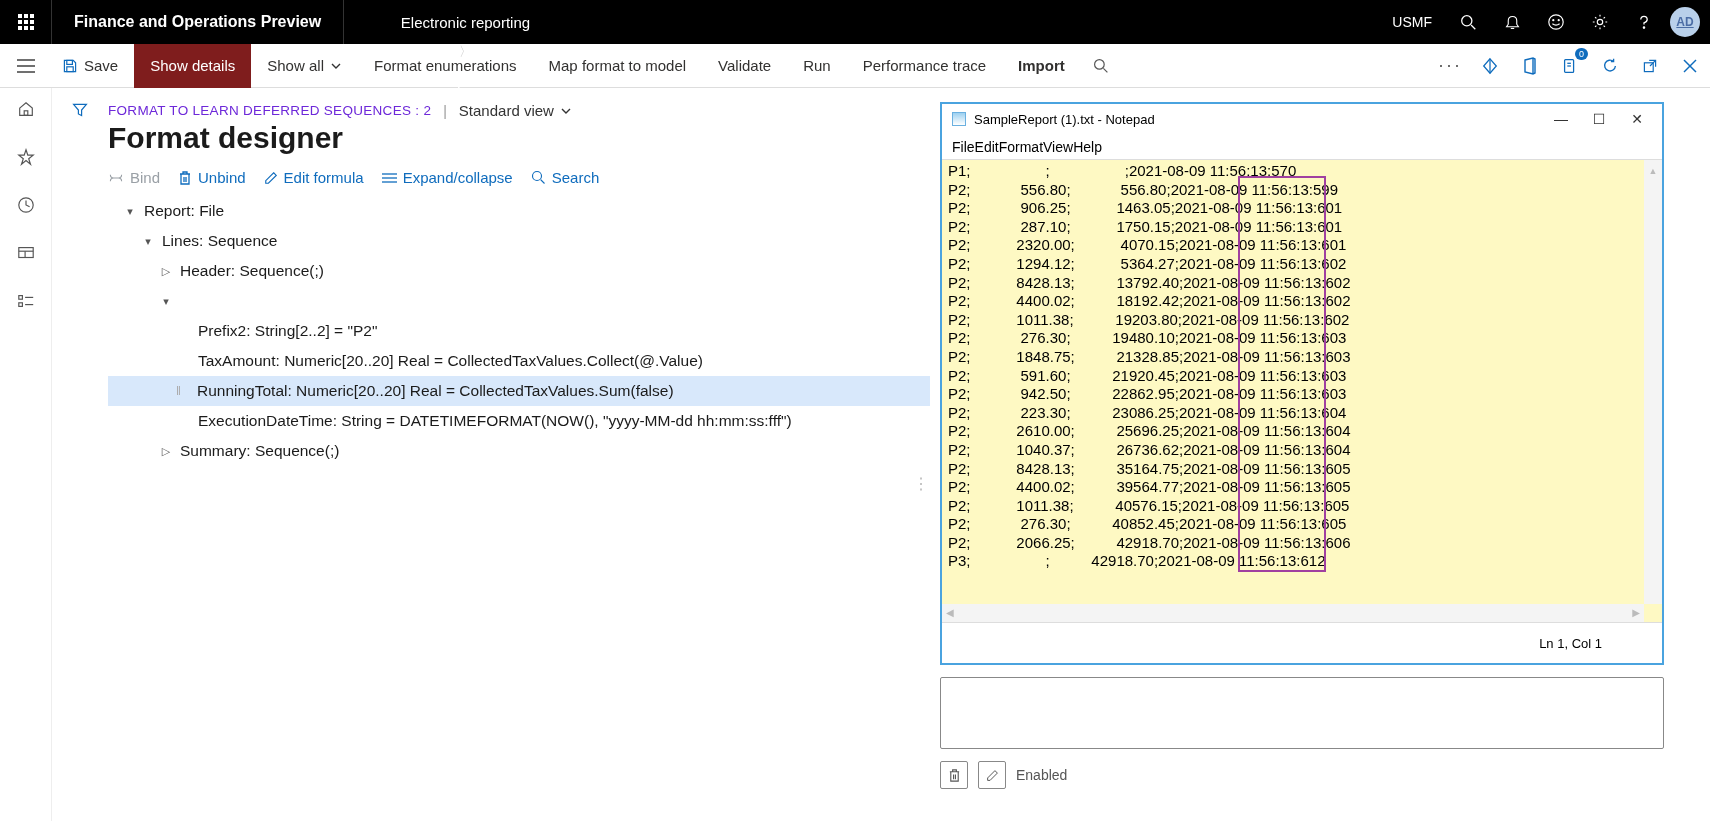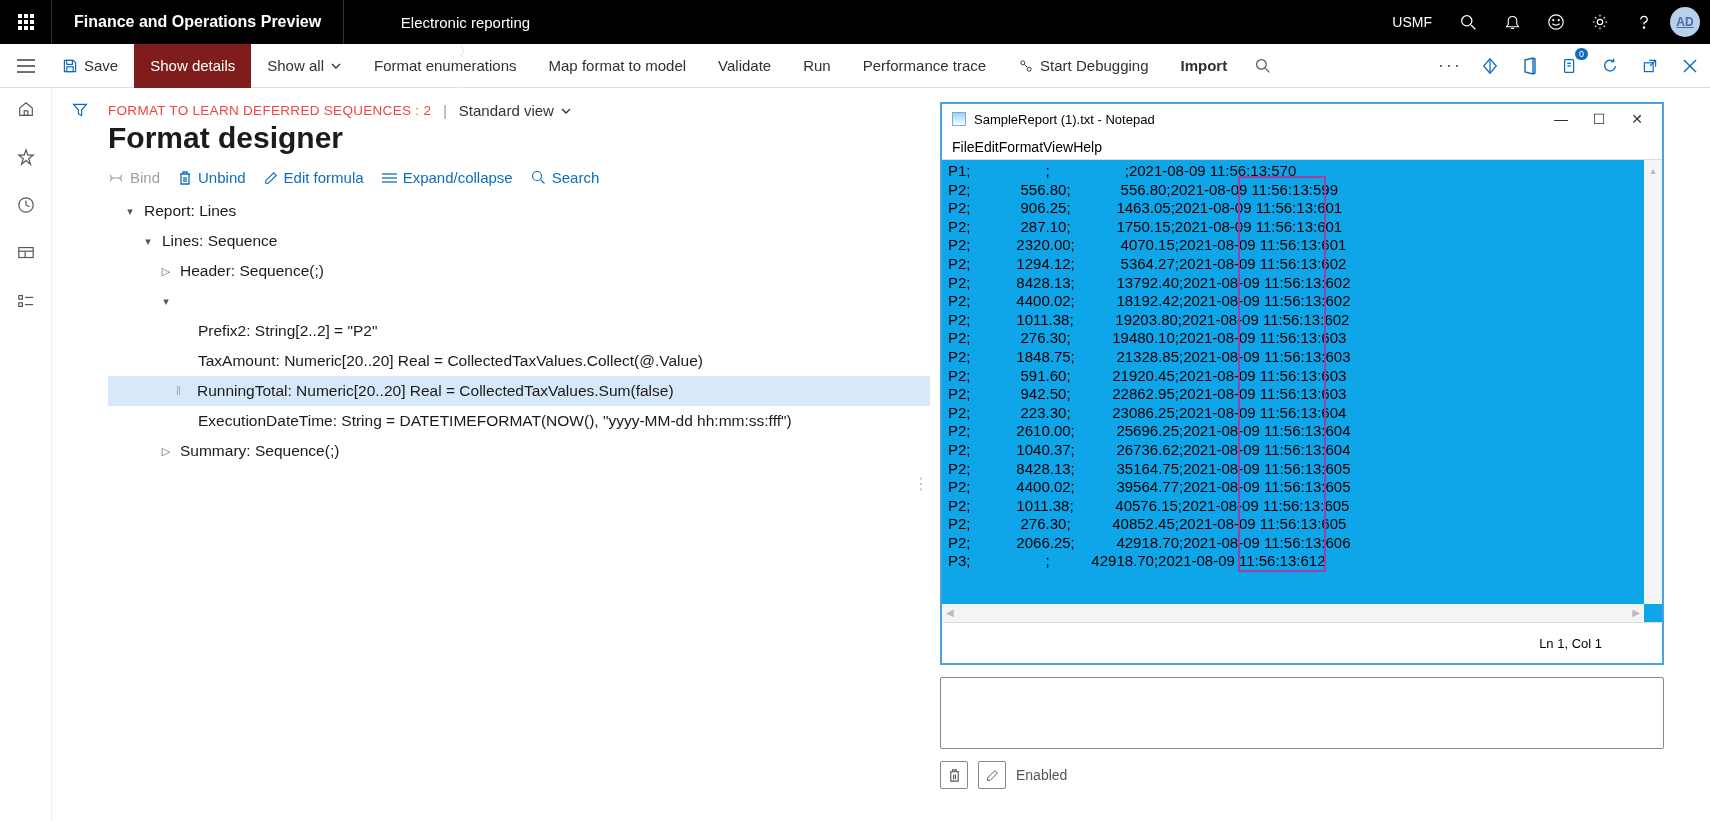--- a/index.html
+++ b/index.html
@@ -33,21 +33,21 @@
   
   .leftrail { position: absolute; top: 88px; left: 0; width: 52px; bottom: 0; border-right: 1px solid #eee; display: flex; flex-direction: column; align-items: center; padding-top: 6px; gap: 18px; color: #555; }
   .leftrail .ricon { width: 52px; height: 30px; display: flex; align-items: center; justify-content: center; font-size: 18px; }
 
   
   .main { position: absolute; top: 88px; left: 52px; right: 0; bottom: 0; display: flex; }
   .filter-col { width: 56px; display: flex; justify-content: center; padding-top: 14px; color: #0f6cbd; font-size: 16px; }
   .content { flex: 1; padding: 14px 10px 10px 0; display: flex; }
 
   .left-panel { width: 822px; padding-left: 0; }
-  .bc-text { font-size: 13.5px; letter-spacing: 0.3px; color: #ef4444; }
+  .bc-text { font-size: 13.5px; letter-spacing: 0.3px; color: #6d28d9; }
   .bc-row { display: flex; align-items: center; gap: 12px; margin-bottom: 2px; }
   .bc-sep2 { color: #999; }
   .page-title { font-size: 30px; font-weight: 600; color: #1b1b1b; margin-bottom: 14px; }
 
   .actions-row { display: flex; align-items: center; gap: 18px; color: #0f6cbd; font-size: 15px; margin-bottom: 10px; }
   .actions-row .act { display: flex; align-items: center; gap: 6px; cursor: pointer; }
   .act.muted { color: #9aa0a6; }
 
   .tree { font-size: 15.5px; color: #1b1b1b; line-height: 30px; }
   .tree-row { display: flex; align-items: center; height: 30px; padding-left: 0; white-space: nowrap; }
@@ -56,21 +56,21 @@
   .tree .pipe { color: #aaa; margin-right: 6px; font-size: 12px; }
 
   
   .right-panel { flex: 1; padding-left: 10px; display: flex; flex-direction: column; gap: 12px; }
   .notepad-wrap { border: 2px solid #4aa3df; width: 724px; }
   .np-titlebar { height: 30px; background: #fff; display: flex; align-items: center; padding: 0 10px; gap: 8px; font-size: 13px; }
   .np-titlebar .np-icon { width: 14px; height: 14px; background: linear-gradient(#9cd0f0,#fff); border: 1px solid #6ab0e0; }
   .np-titlebar .spacer { flex: 1; }
   .np-btn { width: 30px; text-align: center; font-size: 14px; color: #333; }
   .np-menu { height: 26px; display: flex; align-items: center; padding: 0 10px; font-size: 14px; border-bottom: 1px solid #ddd; }
-  .np-body { position: relative; height: 462px; background: #0ea5e9; font-family: Consolas, "Courier New", monospace; font-size: 15px; line-height: 18.6px; white-space: pre; padding: 2px 6px; overflow: hidden; }
+  .np-body { position: relative; height: 462px; background: #fef9c3; font-family: Consolas, "Courier New", monospace; font-size: 15px; line-height: 18.6px; white-space: pre; padding: 2px 6px; overflow: hidden; }
   .np-scroll-v { position: absolute; right: 0; top: 0; bottom: 18px; width: 18px; background: #f4f4f4; }
   .np-scroll-h { position: absolute; left: 0; right: 18px; bottom: 0; height: 18px; background: #f4f4f4; display: flex; justify-content: space-between; align-items: center; color: #bbb; font-size: 10px; padding: 0 4px;}
   .np-status { height: 41px; border-top: 1px solid #ddd; display: flex; align-items: center; justify-content: flex-end; padding: 0 60px; font-size: 13px; }
   .highlight-box { position: absolute; border: 2px solid #a040a0; pointer-events: none; }
 
   .desc-box { width: 724px; height: 72px; border: 1px solid #888; border-radius: 2px; }
   .enabled-row { display: flex; align-items: center; gap: 10px; }
   .small-btn { width: 28px; height: 28px; border: 1px solid #888; border-radius: 2px; display: flex; align-items: center; justify-content: center; color: #555; }
 
   svg { display: block; }
@@ -172,28 +172,20 @@
     </div>
   <div class="cmd">
       <span>Validate</span>
     </div>
   <div class="cmd">
       <span>Run</span>
     </div>
   <div class="cmd">
       <span>Performance trace</span>
     </div>
-  <div class="cmd">
-    <svg width="16" height="14" viewBox="0 0 20 16" stroke="#333" fill="none" stroke-width="1.2">
-        <circle cx="6" cy="4" r="2.5"></circle>
-        <circle cx="14" cy="12" r="2.5"></circle>
-        <line x1="8" y1="6" x2="12" y2="10"></line>
-      </svg>
-    <span>Start Debugging</span>
-  </div>
   <div class="cmd bold">
       <span>Import</span>
     </div>
   <div class="cmd icon-only">
     <svg width="16" height="16" viewBox="0 0 20 20" stroke="#555" fill="none" stroke-width="1.5">
         <circle cx="8" cy="8" r="6"></circle>
         <line x1="13" y1="13" x2="18" y2="18"></line>
       </svg>
   </div>
   <div class="cmd-spacer"></div>
@@ -328,21 +320,21 @@
               <circle cx="8" cy="8" r="6"></circle>
               <line x1="13" y1="13" x2="18" y2="18"></line>
             </svg>
           <span>Search</span>
         </div>
       </div>
 
       <div class="tree">
         <div class="tree-row" style="padding-left:14px;">
           <span class="arrow">▾</span>
-          <span>Report: Lines</span>
+          <span>Report: File</span>
         </div>
         <div class="tree-row" style="padding-left:32px;">
           <span class="arrow">▾</span>
           <span>Lines: Sequence</span>
         </div>
         <div class="tree-row" style="padding-left:50px;">
           <span class="arrow">▷</span>
           <span>Header: Sequence(;)</span>
         </div>
         <div class="tree-row" style="padding-left:50px;">

